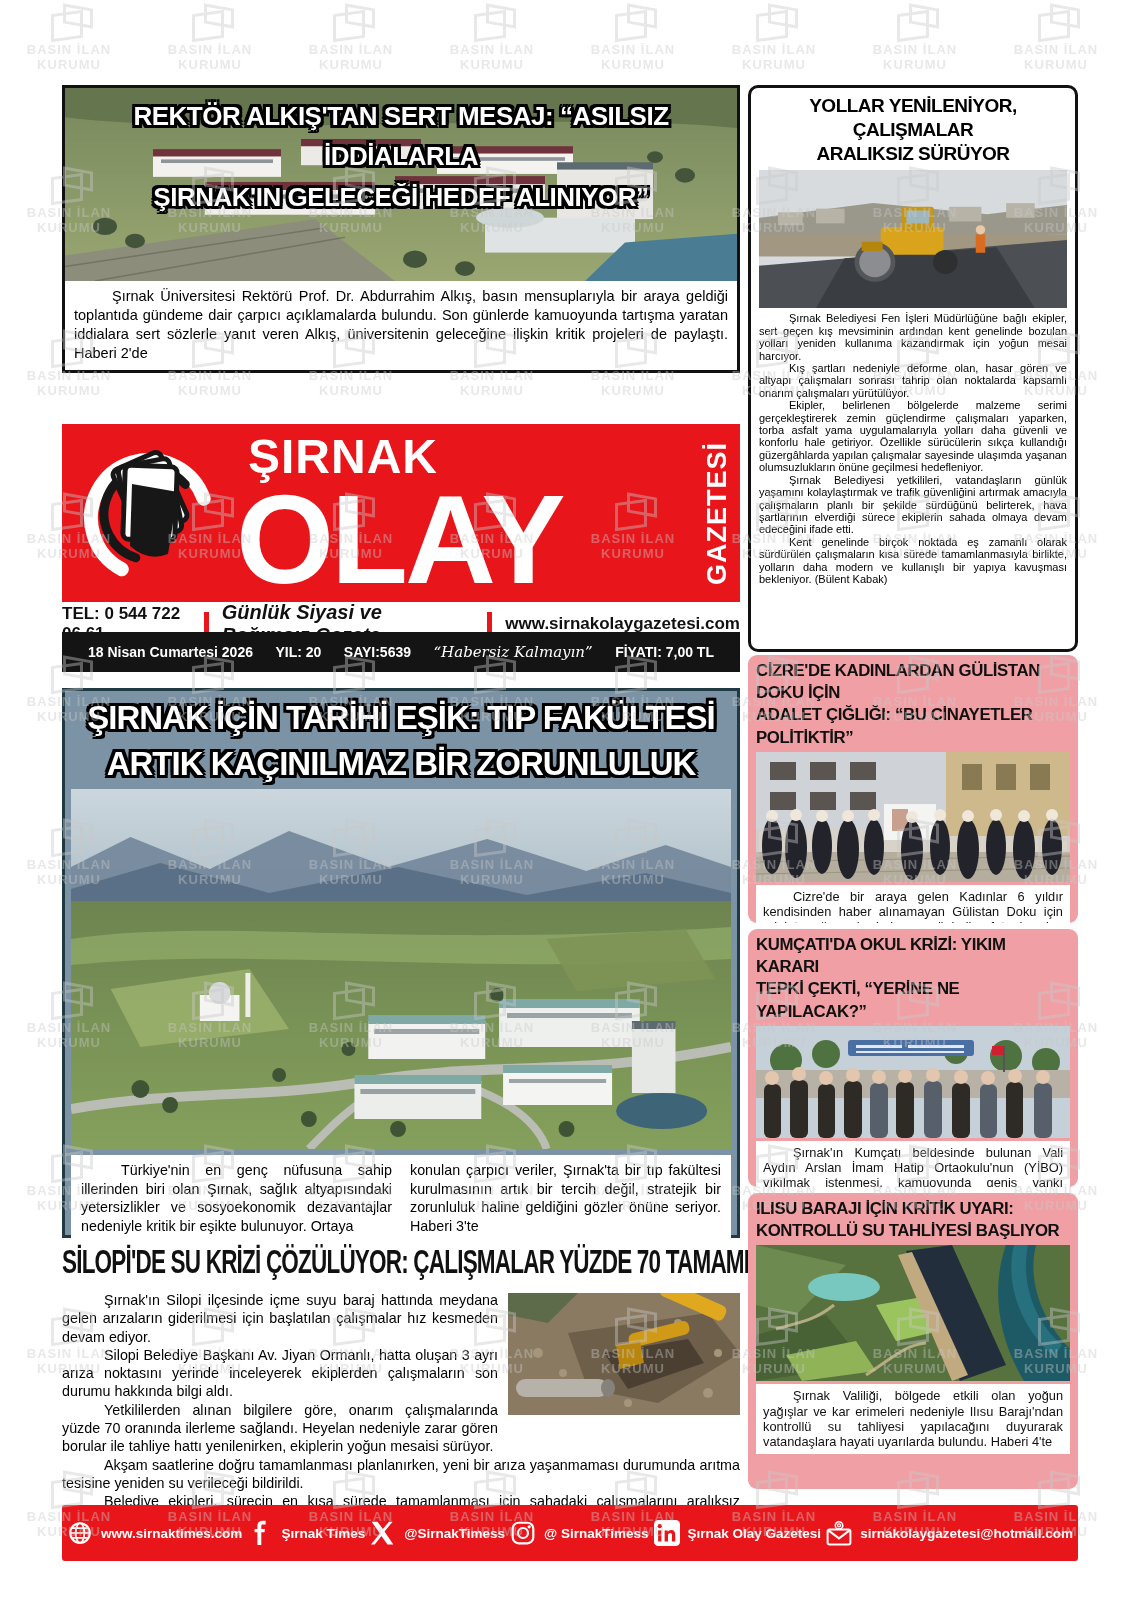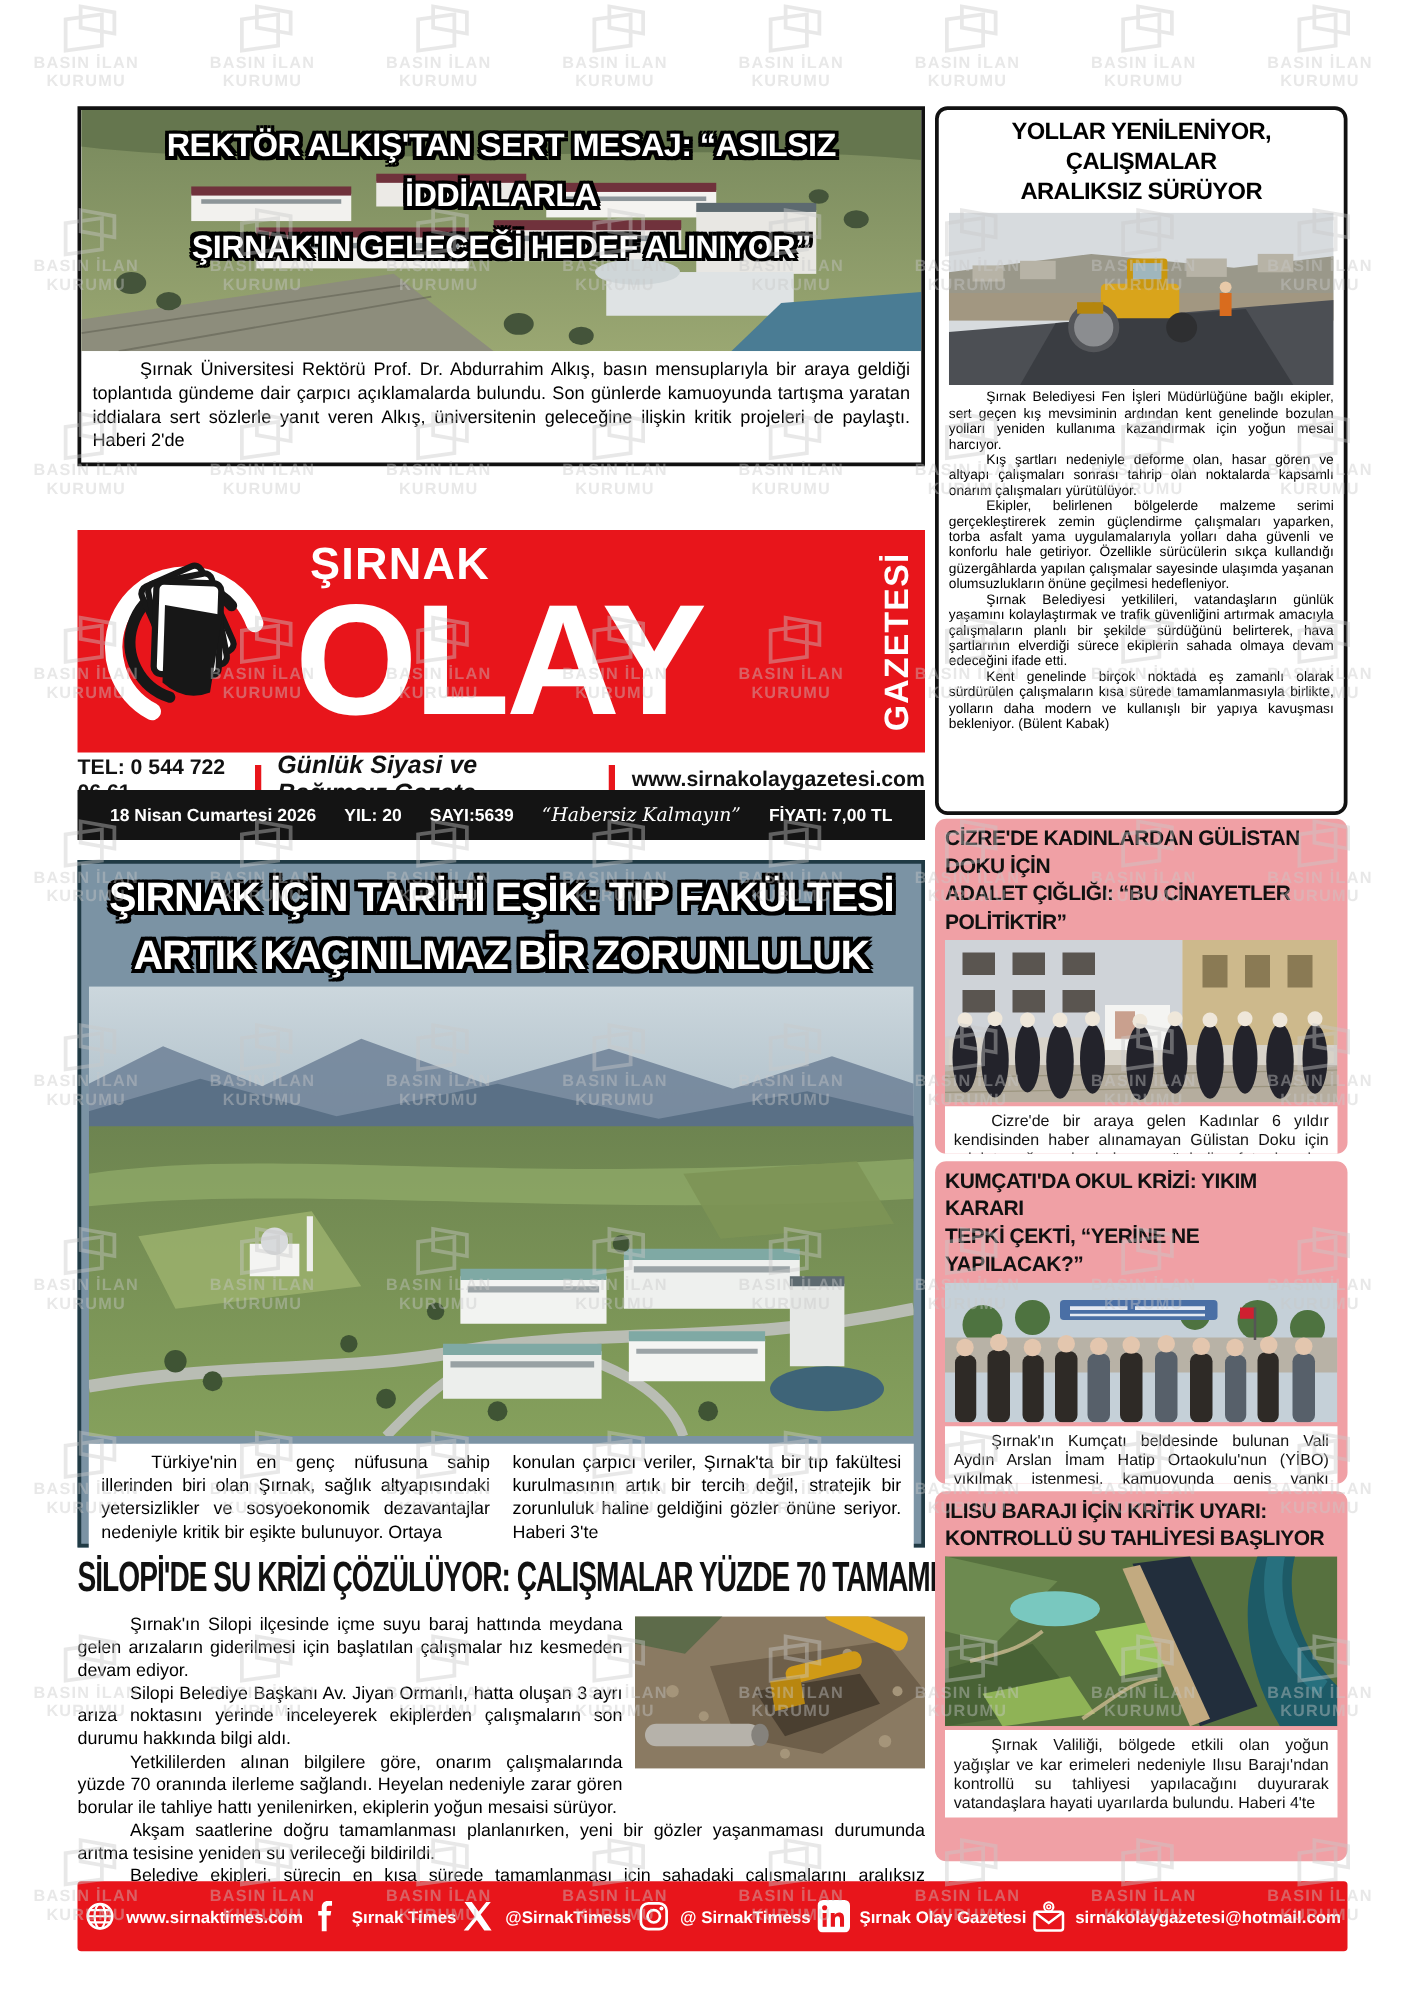--- a/index.html
+++ b/index.html
@@ -27,21 +27,21 @@
   #story-yollar{left:748px;top:85px;width:330px;height:567px;border:3px solid #111;border-radius:10px;background:#fff;padding:6px 8px;overflow:hidden;z-index:1}
   .yollar-headline{text-align:center;font-weight:bold;font-size:19px;line-height:1.25;letter-spacing:-.5px}
   .yollar-photo{height:138px;margin:5px 0 4px;overflow:hidden}
   .yollar-body p{font-size:11px;line-height:1.13;text-align:justify;text-indent:30px}
 
   
   #masthead{left:62px;top:424px;width:678px;z-index:1}
   .mast-red{background:#e8151b;height:178px;position:relative;display:flex;overflow:hidden}
   .mast-logo{width:172px;height:178px;flex:none;padding:10px 0 0 12px}
   .mast-center{flex:1;color:#fff;padding-top:8px}
-  .brand-top{font-weight:bold;font-size:36px;letter-spacing:1px;margin-left:14px;line-height:1.05}
+  .brand-top{font-weight:bold;font-size:48px;letter-spacing:1px;margin-left:14px;line-height:1.05}
   .brand-main{font-weight:bold;font-size:126px;line-height:.92;letter-spacing:-3px;margin-left:2px}
   .brand-side{position:absolute;right:0;top:0;height:178px;width:38px;color:#fff;font-weight:bold;font-size:27px;letter-spacing:1px;writing-mode:vertical-rl;transform:rotate(180deg);text-align:center}
   .mast-strip{background:#fff;height:44px;display:flex;align-items:center;justify-content:center;gap:13px}
   .sep{width:5px;height:25px;background:#e8151b;flex:none}
   .tel{font-weight:bold;font-size:17px;color:#111}
   .mast-slogan{font-weight:bold;font-style:italic;font-size:20px;color:#111}
   .site{font-weight:bold;font-size:17px;color:#111}
 
   
   #datebar{left:62px;top:632px;width:678px;height:40px;background:#141414;color:#fff;display:flex;align-items:center;justify-content:space-between;padding:0 26px;font-size:14px;font-weight:bold;z-index:1}
@@ -320,21 +320,21 @@
             <rect x="120" y="34" width="62" height="14" rx="6" fill="#d09a16" transform="rotate(-14 151 41)"></rect>
             <path d="M108 52 L132 48 L136 70 L112 76 Z" fill="#b8860f"></path>
           </g>
           <rect x="8" y="86" width="92" height="18" rx="9" fill="#b6b2aa"></rect>
           <ellipse cx="100" cy="95" rx="7" ry="9" fill="#85827c"></ellipse>
         </svg>
       </div>
       <p>Şırnak'ın Silopi ilçesinde içme suyu baraj hattında meydana gelen arızaların giderilmesi için başlatılan çalışmalar hız kesmeden devam ediyor.</p>
       <p>Silopi Belediye Başkanı Av. Jiyan Ormanlı, hatta oluşan 3 ayrı arıza noktasını yerinde inceleyerek ekiplerden çalışmaların son durumu hakkında bilgi aldı.</p>
       <p>Yetkililerden alınan bilgilere göre, onarım çalışmalarında yüzde 70 oranında ilerleme sağlandı. Heyelan nedeniyle zarar gören borular ile tahliye hattı yenilenirken, ekiplerin yoğun mesaisi sürüyor.</p>
-      <p>Akşam saatlerine doğru tamamlanması planlanırken, yeni bir gözler yaşanmaması durumunda arıtma tesisine yeniden su verileceği bildirildi.</p>
+      <p>Akşam saatlerine doğru tamamlanması planlanırken, yeni bir arıza yaşanmaması durumunda arıtma tesisine yeniden su verileceği bildirildi.</p>
       <p>Belediye ekipleri, sürecin en kısa sürede tamamlanması için sahadaki çalışmalarını aralıksız sürdürüyor. (Bülent Kabak)</p>
     </div>
   </div>
 
   <div id="story-cizre" class="abs pink-box">
     <div class="pink-headline">
       <div>CİZRE'DE KADINLARDAN GÜLİSTAN DOKU İÇİN</div>
       <div>ADALET ÇIĞLIĞI: “BU CİNAYETLER POLİTİKTİR”</div>
     </div>
     <div class="pink-photo">

